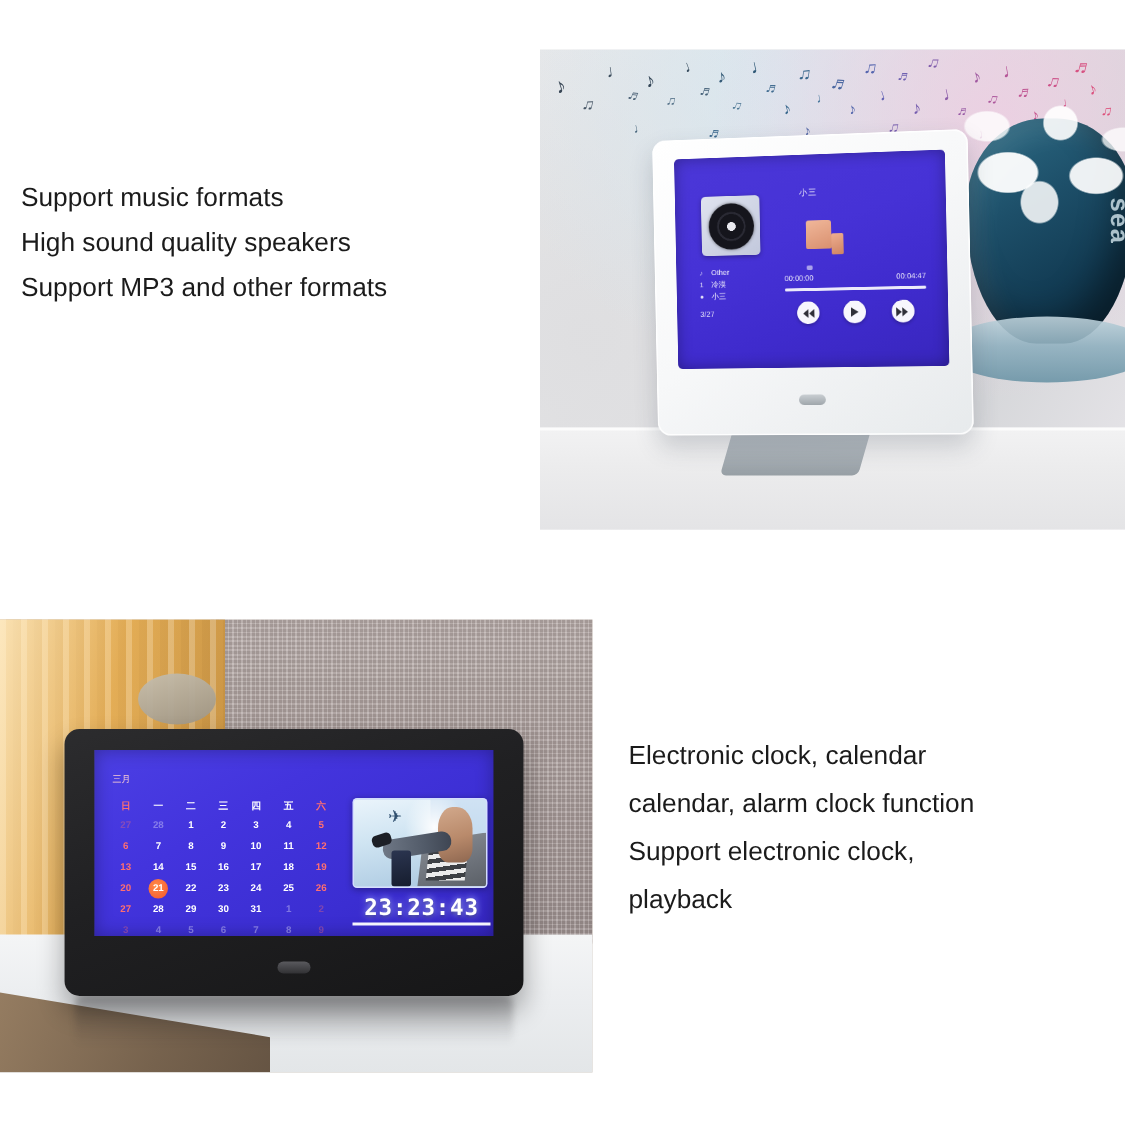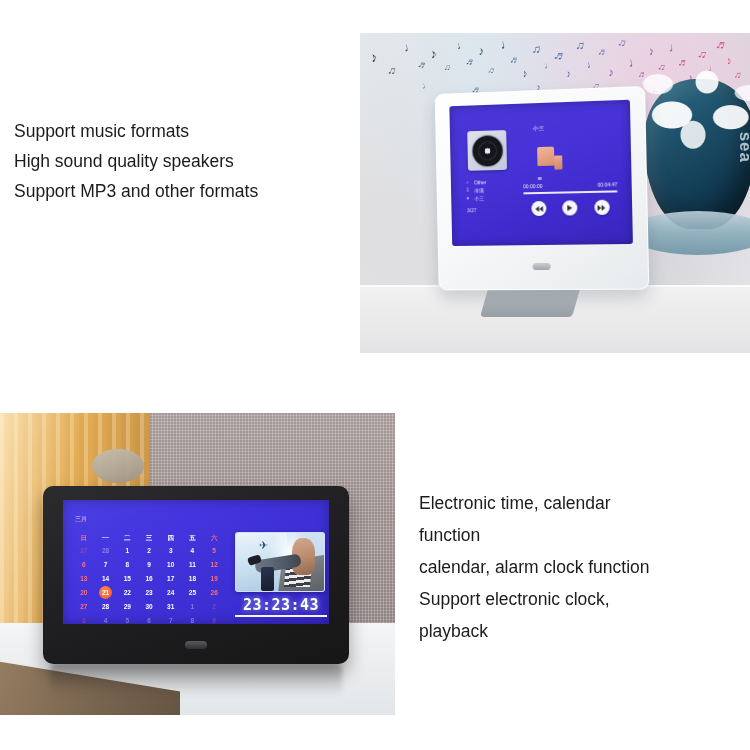--- a/index.html
+++ b/index.html
@@ -531,20 +531,19 @@
           <div class="clock">23:23:43</div>
           <div class="clock-underline"></div>
 
         </div>
       </div>
       <div class="sensor"></div>
     </div>
   </div>
 
   <div class="feature-text text-bottom">
-    <div>Electronic time, calendar</div>
-    <div>function</div>
+    <div>Electronic clock, calendar</div>
     <div>calendar, alarm clock function</div>
     <div>Support electronic clock,</div>
     <div>playback</div>
   </div>
 
 </div>
 
 </body></html>

